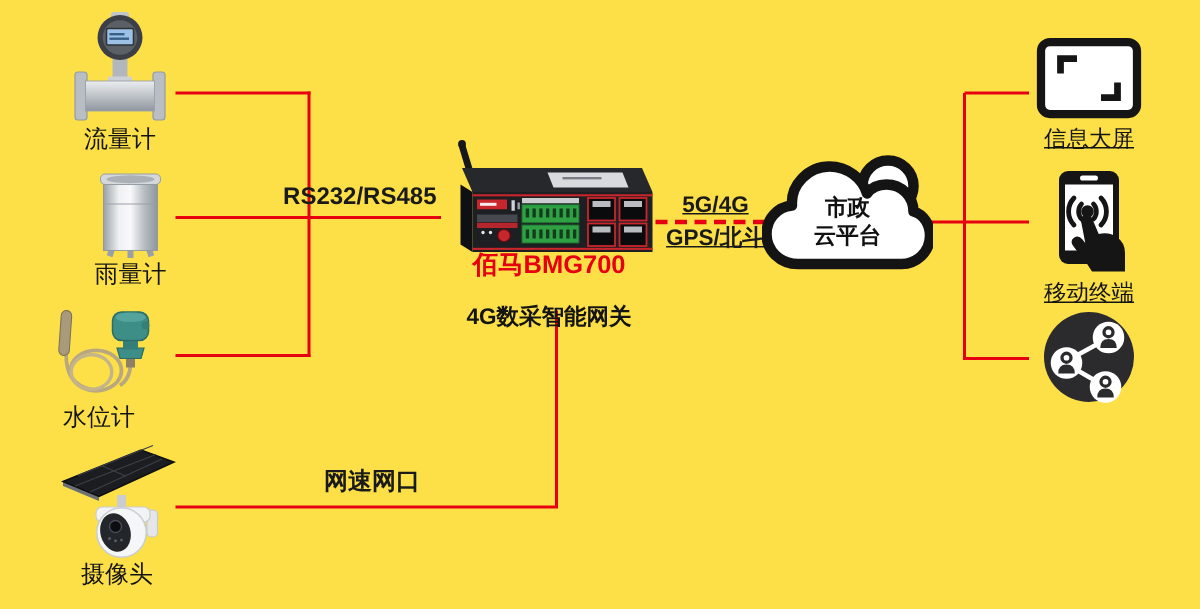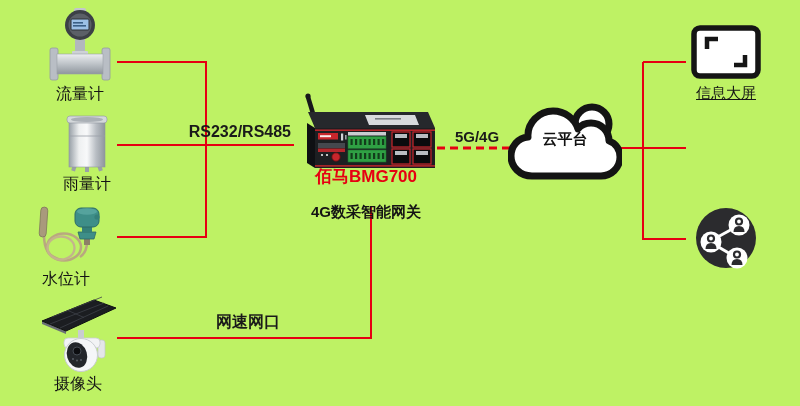--- a/index.html
+++ b/index.html
@@ -1,28 +1,28 @@
 <!DOCTYPE html>
 <html style="--wire: #e60012; --brand: #e60012; --ink: #111111;"><head>
 <meta charset="utf-8">
 <style>
   html,body{margin:0;padding:0;background:#fff;}
   .stage{
-    position:relative;width:800px;height:406px;background:#bef264;overflow:hidden;
+    position:relative;width:800px;height:406px;background:#fde047;overflow:hidden;
     font-family:"Liberation Sans","DejaVu Sans",sans-serif;color:var(--ink,#111);
   }
   .abs{position:absolute;}
   .wires{position:absolute;left:0;top:0;pointer-events:none;}
   .wire{stroke:var(--wire,#e60012);stroke-width:2;}
   .dash{stroke-width:3;stroke-dasharray:8 5;}
   .node{position:absolute;display:flex;flex-direction:column;align-items:center;}
   .node-label{font-size:16px;line-height:19px;font-weight:500;color:#141414;text-align:center;white-space:nowrap;}
   .client-label{font-size:15px;line-height:18px;font-weight:500;color:#141414;text-align:center;white-space:nowrap;margin-top:4px;text-decoration:underline;}
   .link-label{position:absolute;font-size:16px;line-height:20px;font-weight:600;color:#1a1a1a;text-align:right;white-space:nowrap;}
-  .wl-label{position:absolute;font-size:15px;line-height:19px;font-weight:600;color:#1a1a1a;text-align:center;white-space:nowrap;}
+  .wl-label{position:absolute;font-size:15px;line-height:19px;font-weight:600;color:#1a1a1a;text-align:center;white-space:nowrap;text-decoration:underline;}
   .gw-model{font-size:17px;line-height:18px;font-weight:700;color:var(--brand,#e60012);text-align:left;white-space:nowrap;}
   .gw-name{font-size:15px;line-height:17px;font-weight:600;color:#141414;text-align:center;white-space:nowrap;margin-top:17px;}
   .cloud-text{position:absolute;left:0;top:35px;width:114px;text-align:center;font-size:15px;line-height:19px;font-weight:700;color:#111;}
 </style>
 </head>
 <body>
 
 <div class="stage">
 
   <svg class="wires" width="800" height="406" viewBox="0 0 800 406">
@@ -178,40 +178,58 @@
         </g>
       </g>
     </svg>
     <div class="gw-model">佰马BMG700</div>
     <div class="gw-name">4G数采智能网关</div>
   </div>
 
   <div class="link-label" style="left:121px;top:122px;width:170px;">RS232/RS485</div>
   <div class="link-label" style="left:150px;top:312px;width:130px;">网速网口</div>
   <div class="wl-label" style="left:432px;top:127px;width:90px;">5G/4G</div>
+  <div class="wl-label" style="left:427px;top:149px;width:100px;">GPS/北斗</div>
 
   <div class="abs" style="left:508px;top:94px;width:114px;height:92px;">
     <svg width="114" height="92" viewBox="0 0 114 92">
       <circle cx="84" cy="30" r="17" fill="#fff" stroke="#141414" stroke-width="7"></circle>
       <path d="M24 82 C 12 82 3 73 3 62 C 3 52 10 44 20 43 C 19 29 31 17 45 17 C 57 17 67 25 70 35 C 73 31 78 29 83 29 C 93 29 101 37 101 47 C 108 49 112 56 112 63 C 112 74 103 82 93 82 Z" fill="#fff" stroke="#141414" stroke-width="7" stroke-linejoin="round"></path>
     </svg>
     <div class="cloud-text">
+      <div>市政</div>
       <div>云平台</div>
     </div>
   </div>
 
   <div class="node" style="left:684px;top:24px;width:84px;">
     <svg width="72" height="56" viewBox="0 0 72 56">
       <rect x="4" y="4" width="64" height="48" rx="6" fill="#fff" stroke="#151515" stroke-width="5.5"></rect>
       <path d="M17 25 V15 H28" fill="none" stroke="#151515" stroke-width="4.5"></path>
       <path d="M55 31 V41 H44" fill="none" stroke="#151515" stroke-width="4.5"></path>
     </svg>
     <div class="client-label">信息大屏</div>
   </div>
 
+  <div class="node" style="left:684px;top:111px;width:84px;">
+    <svg width="56" height="72" viewBox="0 0 56 72">
+      <rect x="8" y="3" width="40" height="62" rx="6" fill="#151515"></rect>
+      <rect x="12" y="12" width="32" height="44" fill="#fff"></rect>
+      <rect x="22" y="6" width="12" height="3.4" rx="1.7" fill="#fff"></rect>
+      <g fill="none" stroke="#151515" stroke-width="3.2" stroke-linecap="round">
+        <path d="M18 21 a13 13 0 0 0 0 18"></path>
+        <path d="M23 25 a7.5 7.5 0 0 0 0 10"></path>
+        <path d="M36 21 a13 13 0 0 1 0 18"></path>
+        <path d="M31 25 a7.5 7.5 0 0 1 0 10"></path>
+      </g>
+      <circle cx="27" cy="30" r="4.2" fill="#151515"></circle>
+      <path d="M23 38 q-1.5 -4 2 -5.5 q3.5 -1.5 5 2 l4.5 10.5 q7 -1.5 12 2 q5.5 3.8 5.5 10.5 L52 70 H30 q-3.5 -6 -8 -11 l-4.5 -6 q-2.5 -3.5 0.5 -5.5 q3 -2 5.5 1 l2 2.5 Z" fill="#151515"></path>
+    </svg>
+    <div class="client-label">移动终端</div>
+  </div>
 
   <div class="node" style="left:684px;top:206px;width:84px;">
     <svg width="64" height="64" viewBox="0 0 64 64">
       <circle cx="32" cy="32" r="30" fill="#2b2b2e"></circle>
       <g stroke="#fff" stroke-width="3">
         <line x1="20" y1="33" x2="42" y2="21"></line>
         <line x1="21" y1="39" x2="40" y2="50"></line>
       </g>
       <g>
         <circle cx="17" cy="36" r="10.5" fill="#fff"></circle>

